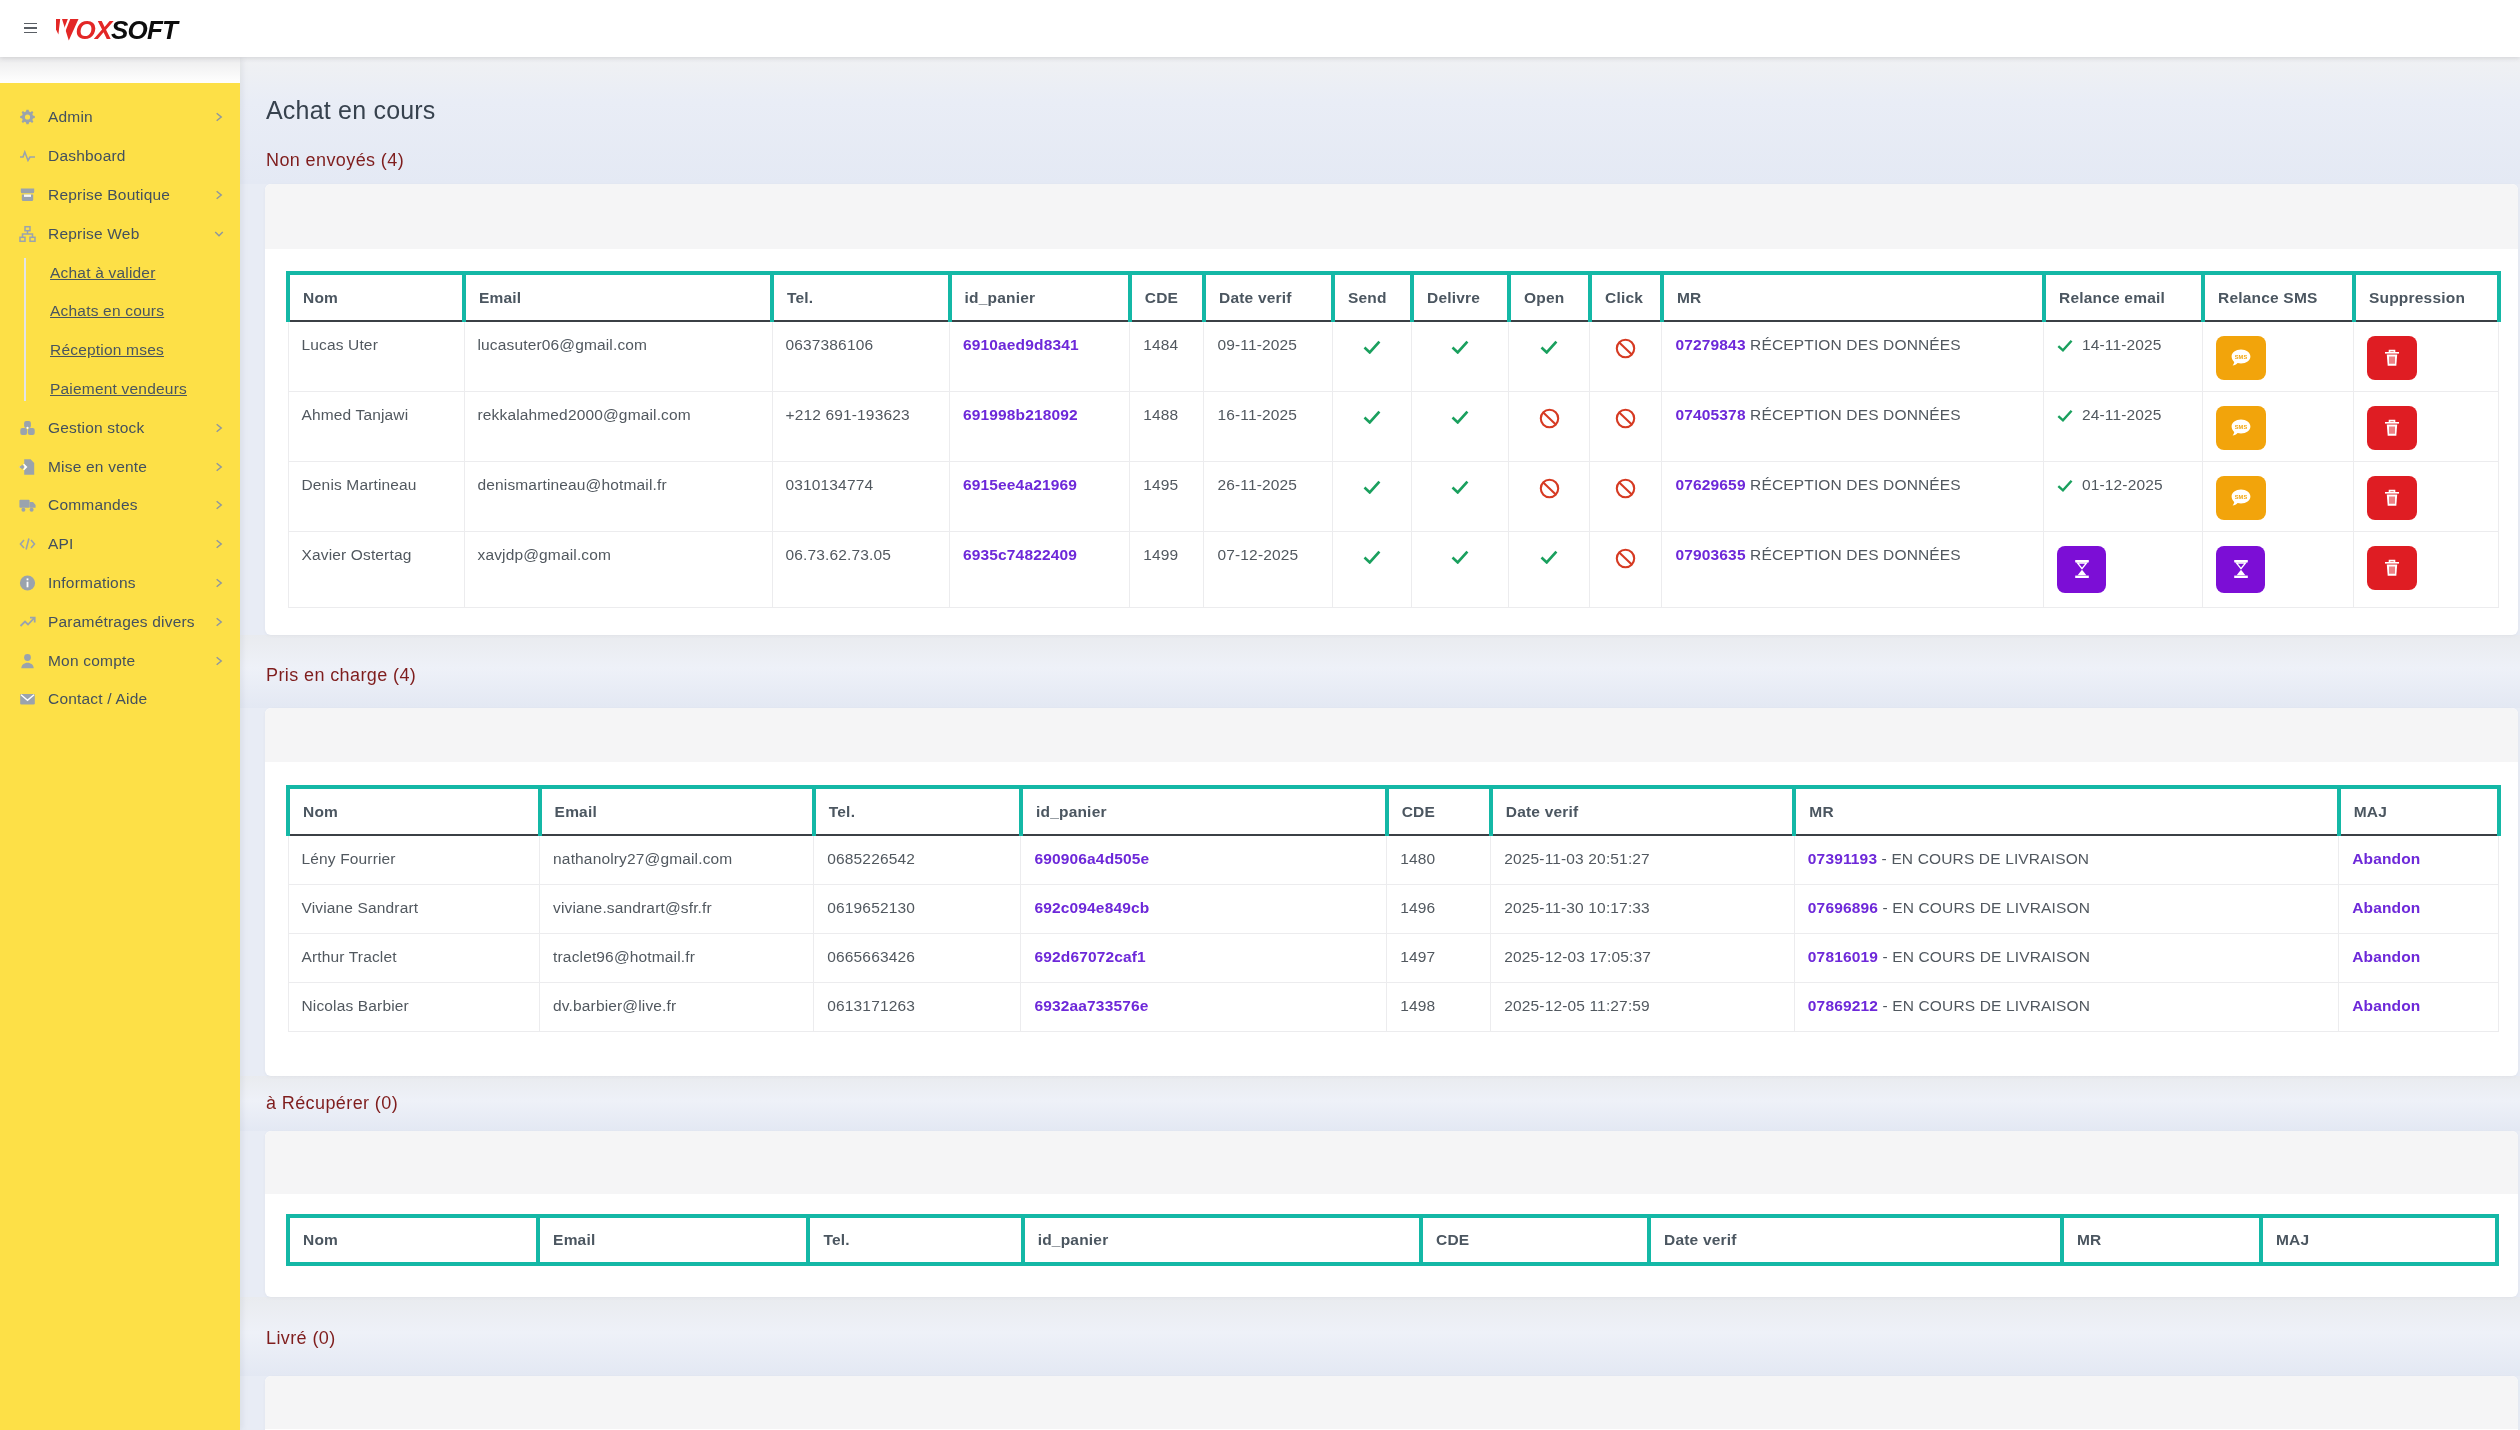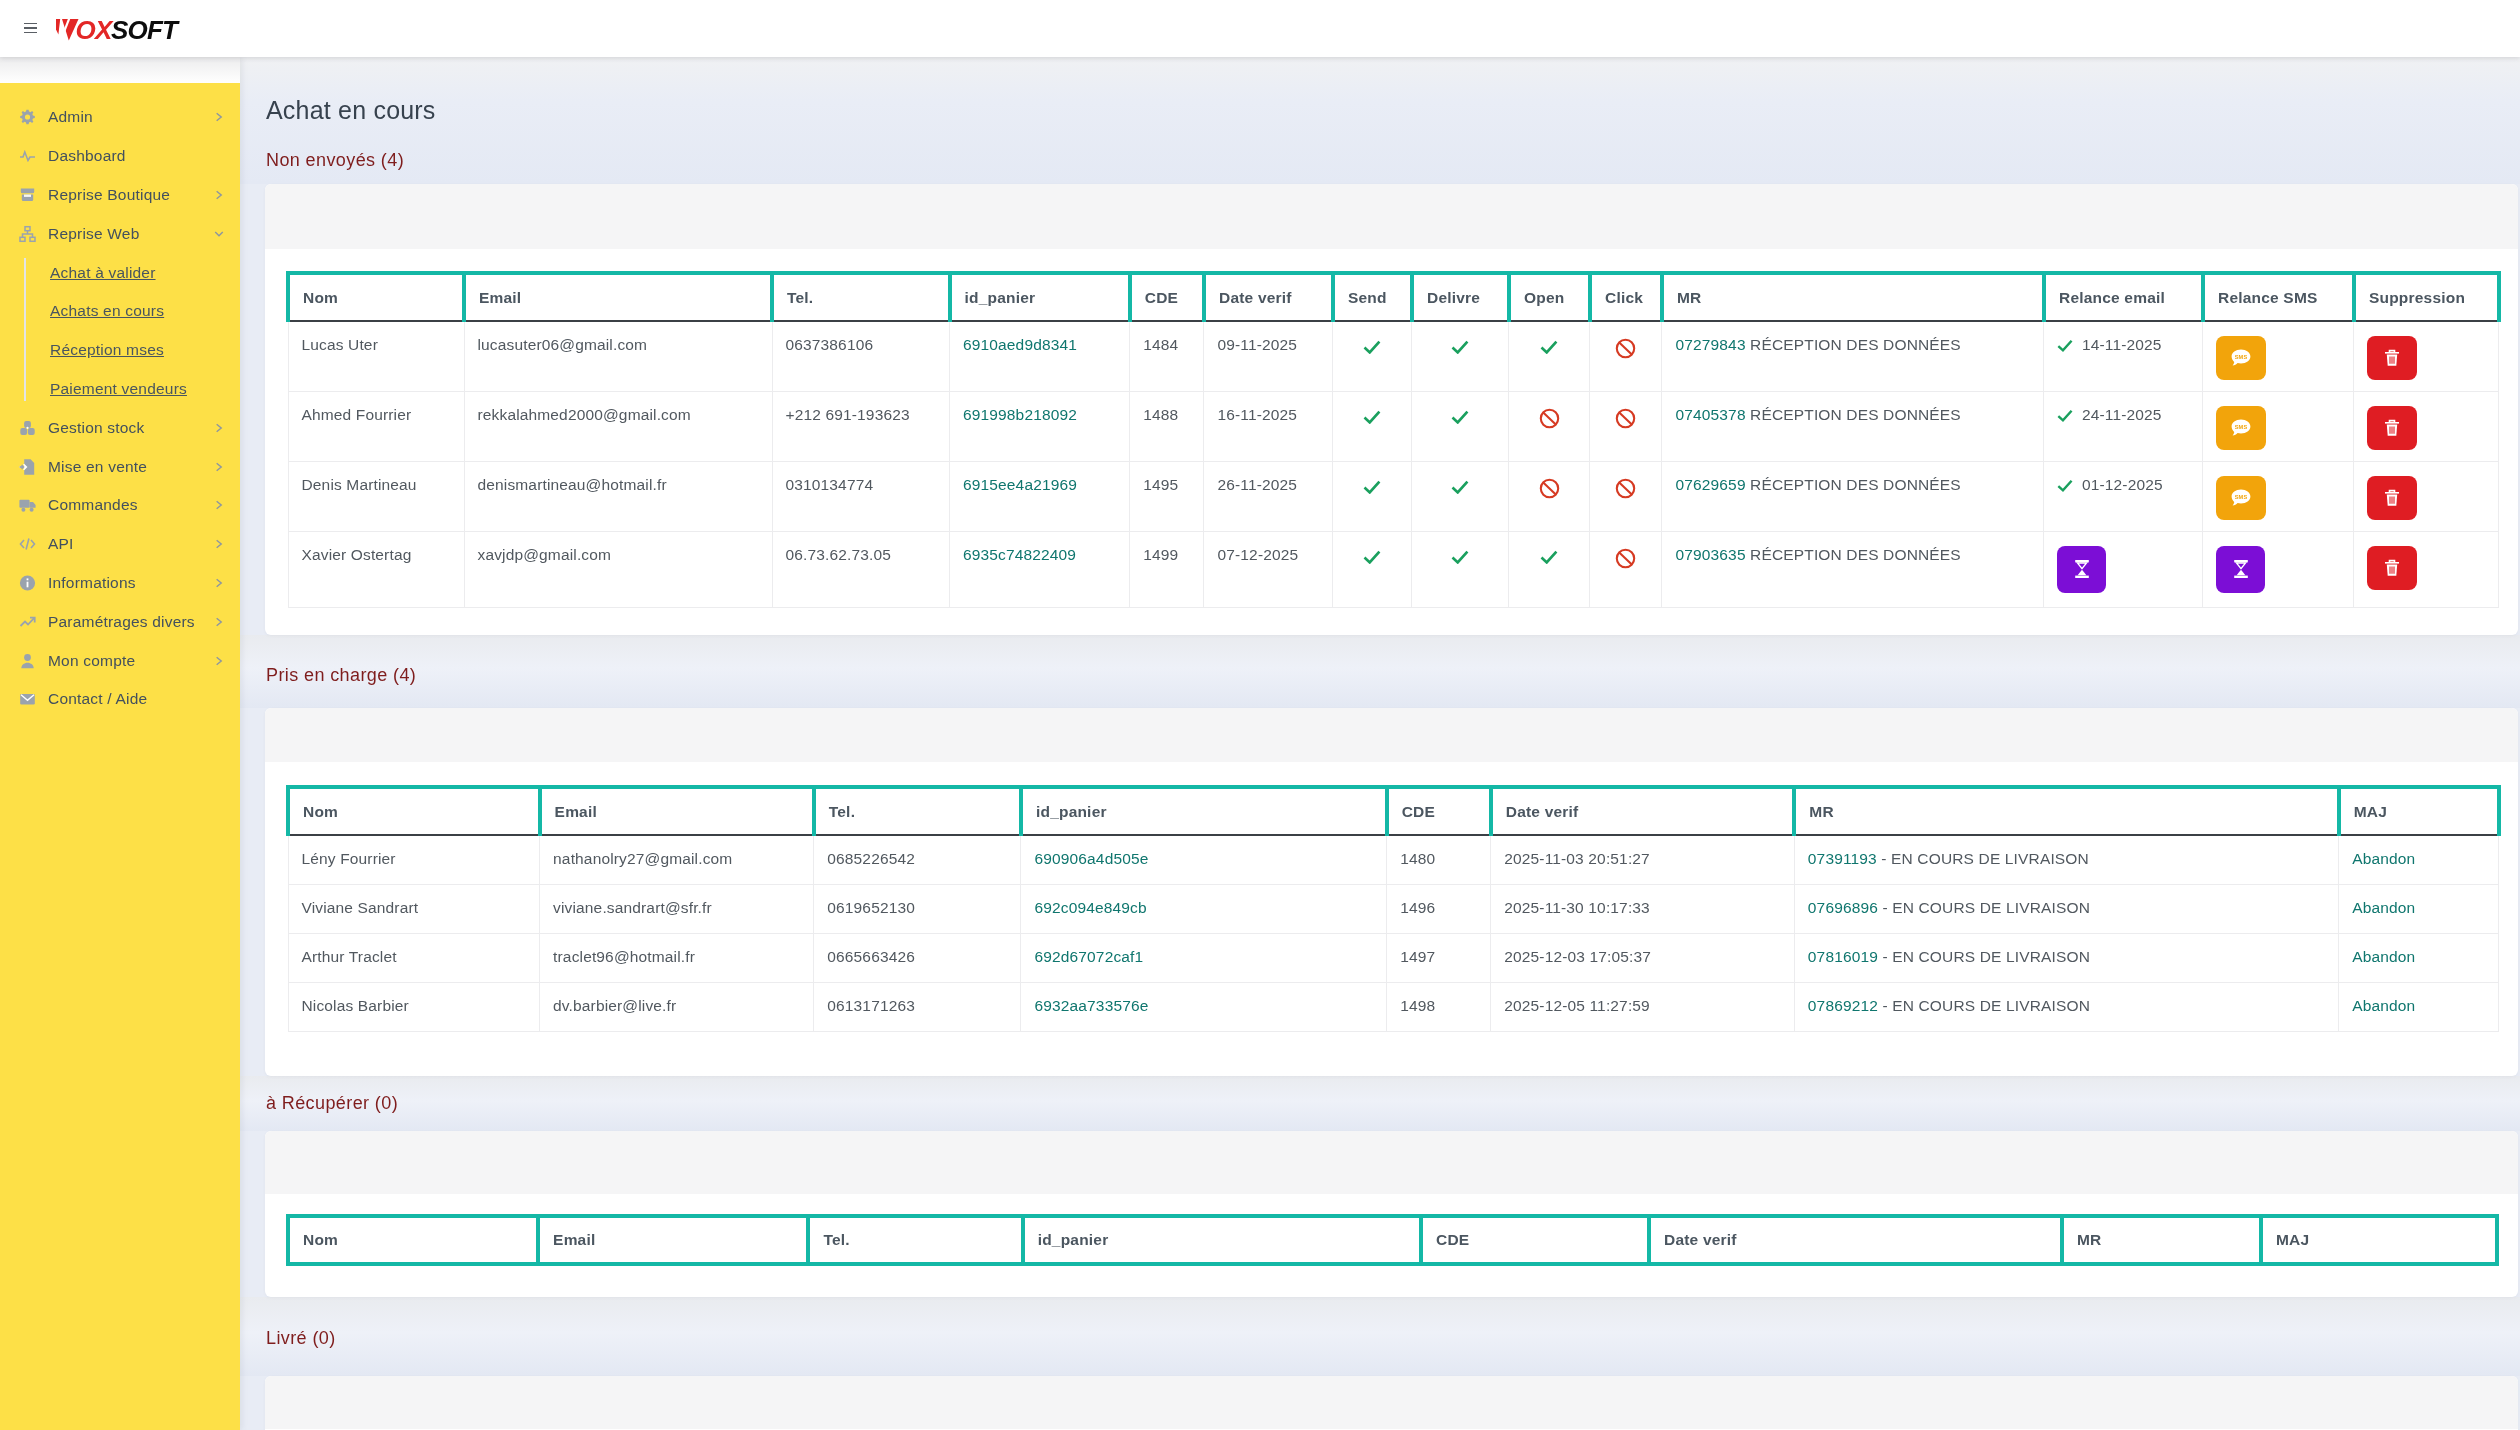--- a/index.html
+++ b/index.html
@@ -75,21 +75,21 @@
 }
 #t1 th, #t2 th { border-bottom:2px solid #3b4045; }
 td {
   border:1px solid #ececee; vertical-align:top; padding:14px 13px 0 13px;
   font-size:15.5px; color:#51585f; letter-spacing:.15px; overflow:hidden; white-space:nowrap;
 }
 #t1 tr.r { height:70px; }
 #t1 tr.rx { height:76px; }
 #t2 tr.r { height:49px; }
 #t2 td { padding-top:14px; }
-a.lnk { color:#0f766e; text-decoration:none; }
+a.lnk { color:#6d28d9; text-decoration:none;font-weight:bold; }
 
 .btn { display:inline-block; border-radius:8px; position:relative; }
 .btn svg { position:absolute; left:50%; top:50%; transform:translate(-50%,-50%); }
 .btn-o { width:50px; height:44px; background:#f2a40b; }
 .btn-r { width:50px; height:44px; background:#df1d23; }
 .btn-p { width:49px; height:47px; background:#7c0ed6; }
 #t1 td.cc { text-align:center; padding-top:16px; }
 #t1 td.cd svg { margin-right:4px; vertical-align:-2px; }
 .rel-date { font-size:15.5px; color:#51585f; }
 .chk { vertical-align:-2px; }
@@ -337,21 +337,21 @@
                 <text x="11" y="10.6" text-anchor="middle" font-size="5.6" font-weight="bold" fill="#f2a40b" font-family="Liberation Sans, sans-serif">SMS</text>
               </svg></span></td>
       <td><span class="btn btn-r"><svg width="16" height="18" viewBox="0 0 16 18">
                 <path d="M1 3.8h14" stroke="#fff" stroke-width="1.6"></path>
                 <path d="M5.5 3.5V1.6h5v1.9" fill="none" stroke="#fff" stroke-width="1.6"></path>
                 <path d="M2.8 5.6h10.4l-.9 11.2H3.7z" fill="#fff"></path>
                 <path d="M6 7.6v7.2M8 7.6v7.2M10 7.6v7.2" stroke="#df1d23" stroke-width="1.1"></path>
               </svg></span></td>
     </tr>
     <tr class="r">
-      <td>Ahmed Fourrier</td>
+      <td>Ahmed Tanjawi</td>
           <td>rekkalahmed2000@gmail.com</td>
           <td>+212 691-193623</td>
       <td><a class="lnk">691998b218092</a></td>
           <td>1488</td>
           <td>16-11-2025</td>
       <td class="cc"><svg class="chk" width="18" height="14" viewBox="0 0 18 14">
               <path d="M1.5 7.6 6.7 12.4 16.4 1.6" fill="none" stroke="#1aa05e" stroke-width="2.7"></path>
             </svg></td>
           <td class="cc"><svg class="chk" width="18" height="14" viewBox="0 0 18 14">
               <path d="M1.5 7.6 6.7 12.4 16.4 1.6" fill="none" stroke="#1aa05e" stroke-width="2.7"></path>

